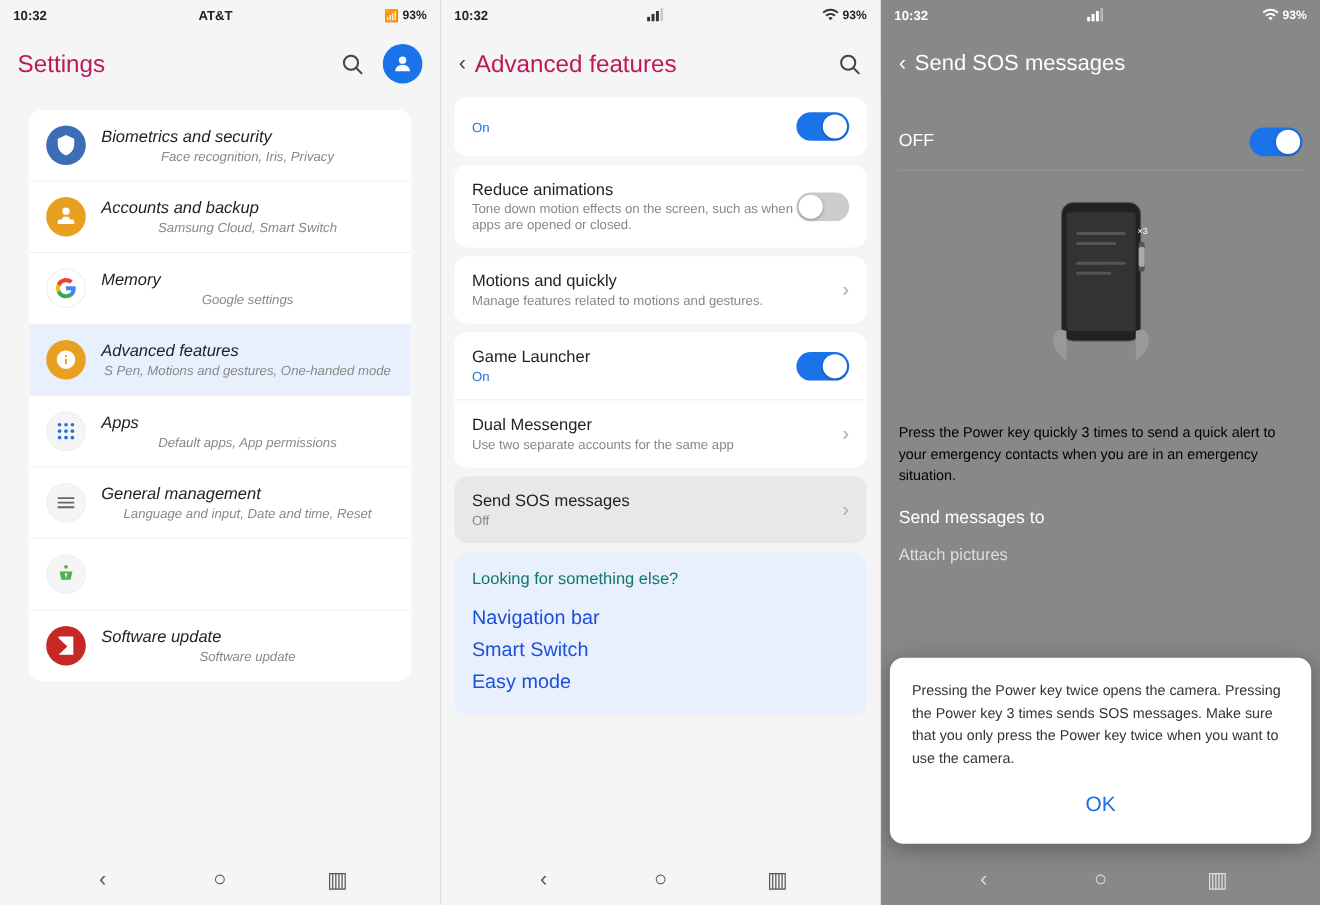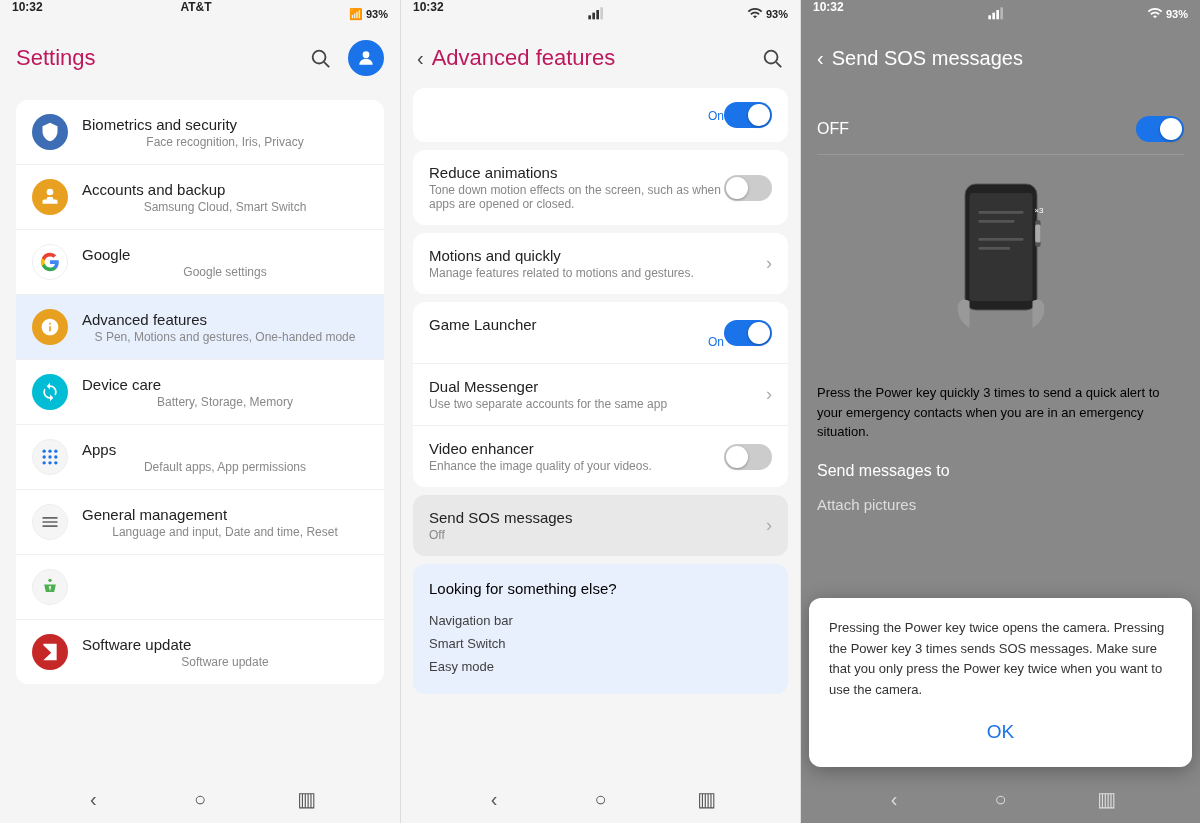--- a/index.html
+++ b/index.html
@@ -37,20 +37,21 @@
       flex-direction: column;
       border-left: 1px solid #ddd;
       position: relative;
     }
 
     
     .status-bar {
       height: 28px;
       background: #f5f5f5;
       display: flex;
+      align-items: center;
       justify-content: space-between;
       padding: 0 12px;
       font-size: 12px;
       font-weight: 600;
       color: #222;
     }
     .panel-3 .status-bar {
       background: #888;
       color: #fff;
     }
@@ -112,21 +113,22 @@
       font-size: 20px;
       cursor: pointer;
       color: #444;
     }
     .panel-3 .back-icon { color: #fff; }
 
     
     .settings-list {
       flex: 1;
       overflow-y: auto;
-      padding: 8px 4px;
+      padding: 8px 14px;
+      font-style: italic;
     }
     .settings-list::-webkit-scrollbar { display: none; }
 
     .section-card {
       background: #fff;
       margin: 4px 12px;
       border-radius: 12px;
       overflow: hidden;
     }
 
@@ -193,21 +195,21 @@
     .adv-item-text { flex: 1; }
     .adv-item-title {
       font-size: 15px;
       color: #222;
     }
     .adv-item-subtitle {
       font-size: 12px;
       color: #888;
       margin-top: 2px;
     }
-    .adv-item-subtitle.blue { color: #1a73e8; text-align: right; }
+    .adv-item-subtitle.blue { color: #1a73e8; }
     .adv-item-subtitle.off { color: #888; }
 
     
     .toggle {
       width: 48px;
       height: 26px;
       border-radius: 13px;
       position: relative;
       flex-shrink: 0;
     }
@@ -228,26 +230,26 @@
 
     
     .looking-card {
       background: #e8f0fe;
       border-radius: 12px;
       padding: 16px;
       margin-bottom: 8px;
     }
     .looking-title {
       font-size: 15px;
-      color: #000000;
+      color: #0f766e;
       margin-bottom: 12px;
     }
     .looking-link {
-      font-size: 13px;
-      color: #404040;
+      font-size: 18px;
+      color: #1d4ed8;
       padding: 4px 0;
       cursor: pointer;
       display: block;
     }
 
     
     .nav-bar {
       height: 48px;
       background: #f5f5f5;
       display: flex;
@@ -414,44 +416,33 @@
       <div class="settings-item">
         <div class="item-icon" style="background:#fff; border: 1px solid #eee;">
           <svg width="20" height="20" viewBox="0 0 24 24">
               <path fill="#4285F4" d="M22.56 12.25c0-.78-.07-1.53-.2-2.25H12v4.26h5.92c-.26 1.37-1.04 2.53-2.21 3.31v2.77h3.57c2.08-1.92 3.28-4.74 3.28-8.09z"></path>
               <path fill="#34A853" d="M12 23c2.97 0 5.46-.98 7.28-2.66l-3.57-2.77c-.98.66-2.23 1.06-3.71 1.06-2.86 0-5.29-1.93-6.16-4.53H2.18v2.84C3.99 20.53 7.7 23 12 23z"></path>
               <path fill="#FBBC05" d="M5.84 14.09c-.22-.66-.35-1.36-.35-2.09s.13-1.43.35-2.09V7.07H2.18C1.43 8.55 1 10.22 1 12s.43 3.45 1.18 4.93l2.85-2.22.81-.62z"></path>
               <path fill="#EA4335" d="M12 5.38c1.62 0 3.06.56 4.21 1.64l3.15-3.15C17.45 2.09 14.97 1 12 1 7.7 1 3.99 3.47 2.18 7.07l3.66 2.84c.87-2.6 3.3-4.53 6.16-4.53z"></path>
             </svg>
         </div>
         <div class="item-text">
-          <div class="item-title">Google</div>
+          <div class="item-title">Memory</div>
           <div class="item-subtitle">Google settings</div>
         </div>
       </div>
       <div class="settings-item active">
         <div class="item-icon" style="background:#e8a020;">
           <svg width="20" height="20" viewBox="0 0 24 24" fill="white">
               <path d="M12 2C6.48 2 2 6.48 2 12s4.48 10 10 10 10-4.48 10-10S17.52 2 12 2zm1 15h-2v-6h2v6zm0-8h-2V7h2v2z"></path>
             </svg>
         </div>
         <div class="item-text">
           <div class="item-title">Advanced features</div>
           <div class="item-subtitle">S Pen, Motions and gestures, One-handed mode</div>
-        </div>
-      </div>
-      <div class="settings-item">
-        <div class="item-icon" style="background:#00bcd4;">
-          <svg width="20" height="20" viewBox="0 0 24 24" fill="white">
-              <path d="M12 4V1L8 5l4 4V6c3.31 0 6 2.69 6 6 0 1.01-.25 1.97-.7 2.8l1.46 1.46C19.54 15.03 20 13.57 20 12c0-4.42-3.58-8-8-8zm0 14c-3.31 0-6-2.69-6-6 0-1.01.25-1.97.7-2.8L5.24 7.74C4.46 8.97 4 10.43 4 12c0 4.42 3.58 8 8 8v3l4-4-4-4v3z"></path>
-            </svg>
-        </div>
-        <div class="item-text">
-          <div class="item-title">Device care</div>
-          <div class="item-subtitle">Battery, Storage, Memory</div>
         </div>
       </div>
       <div class="settings-item">
         <div class="item-icon" style="background:#f5f5f5; border:1px solid #eee;">
           <svg width="20" height="20" viewBox="0 0 24 24" fill="#1a73e8">
               <circle cx="5" cy="5" r="2"></circle>
               <circle cx="12" cy="5" r="2"></circle>
               <circle cx="19" cy="5" r="2"></circle>
               <circle cx="5" cy="12" r="2"></circle>
               <circle cx="12" cy="12" r="2"></circle>
@@ -584,29 +575,20 @@
           <div class="toggle-knob"></div>
         </div>
       </div>
       <div class="adv-item">
         <div class="adv-item-text">
           <div class="adv-item-title">Dual Messenger</div>
           <div class="adv-item-subtitle">Use two separate accounts for the same app</div>
         </div>
         <div style="color:#aaa;font-size:18px;">›</div>
       </div>
-      <div class="adv-item">
-        <div class="adv-item-text">
-          <div class="adv-item-title">Video enhancer</div>
-          <div class="adv-item-subtitle">Enhance the image quality of your videos.</div>
-        </div>
-        <div class="toggle off">
-          <div class="toggle-knob"></div>
-        </div>
-      </div>
     </div>
 
     <div class="adv-card" style="background:#e8e8e8;">
       <div class="adv-item active-item">
         <div class="adv-item-text">
           <div class="adv-item-title">Send SOS messages</div>
           <div class="adv-item-subtitle off">Off</div>
         </div>
         <div style="color:#aaa;font-size:18px;">›</div>
       </div>

